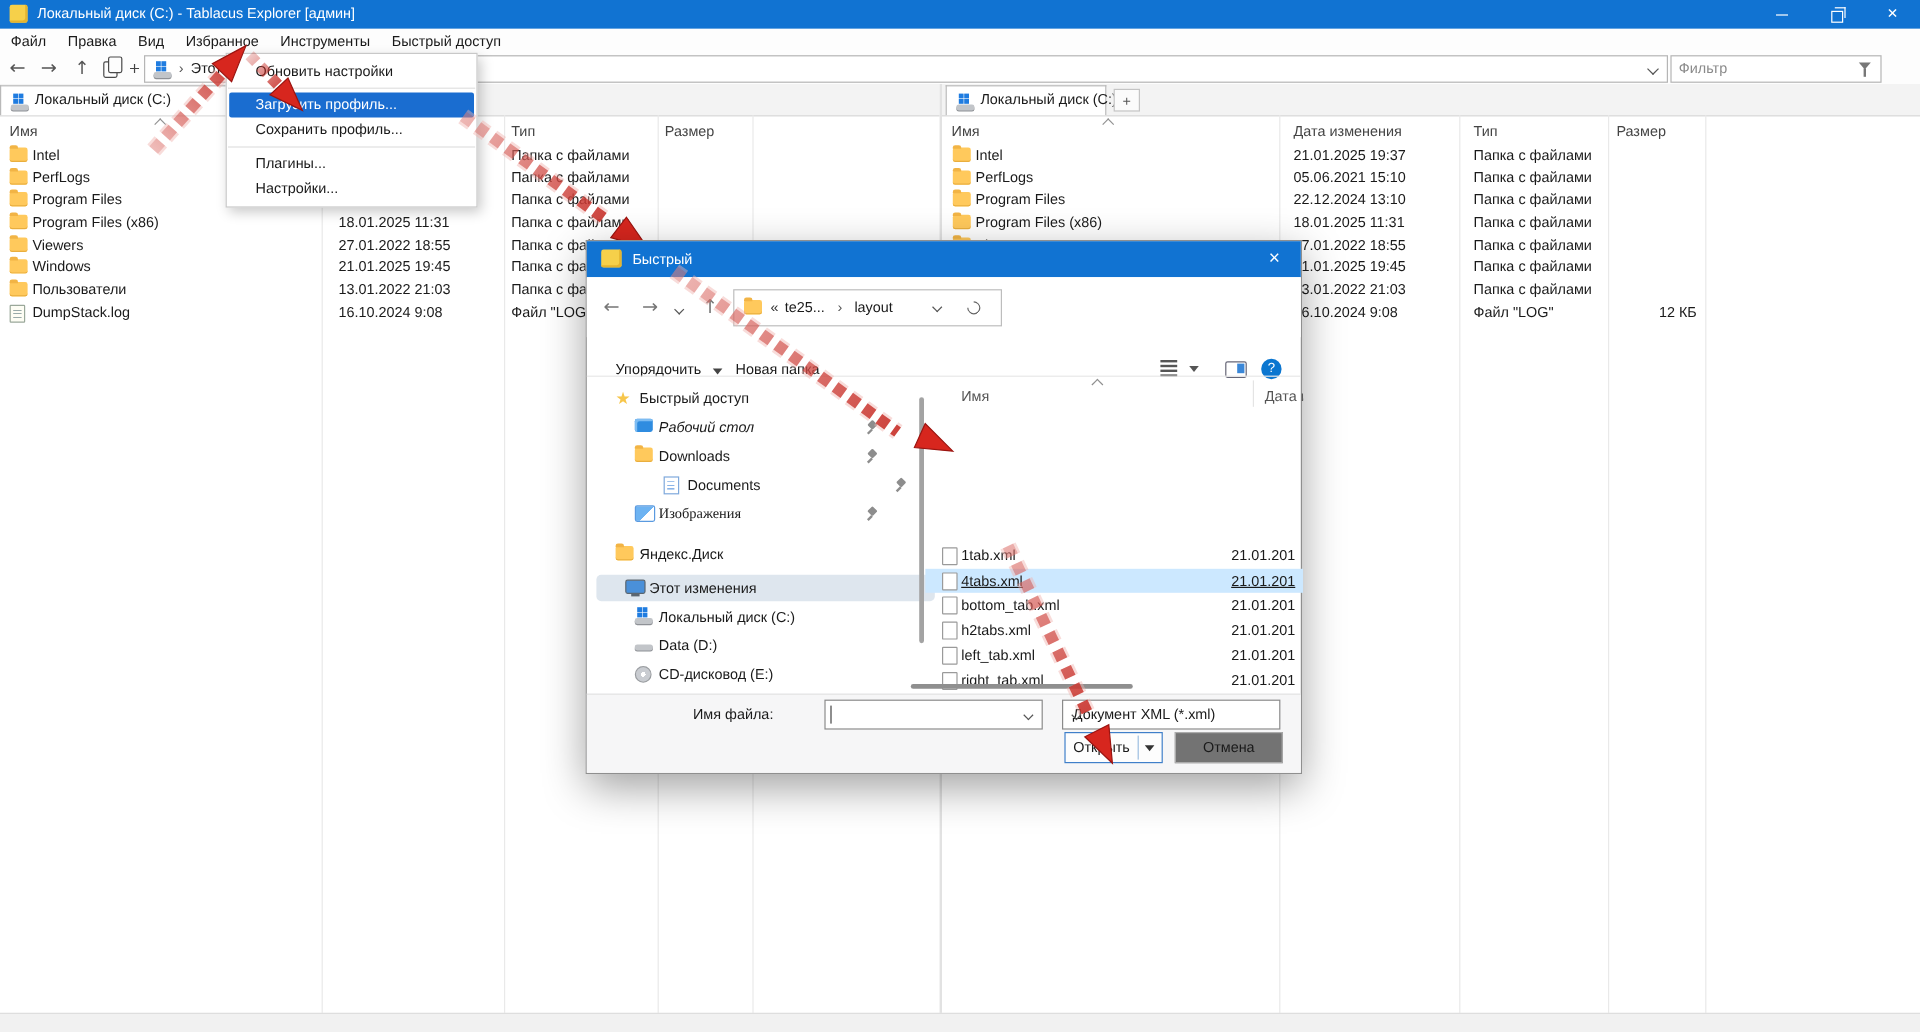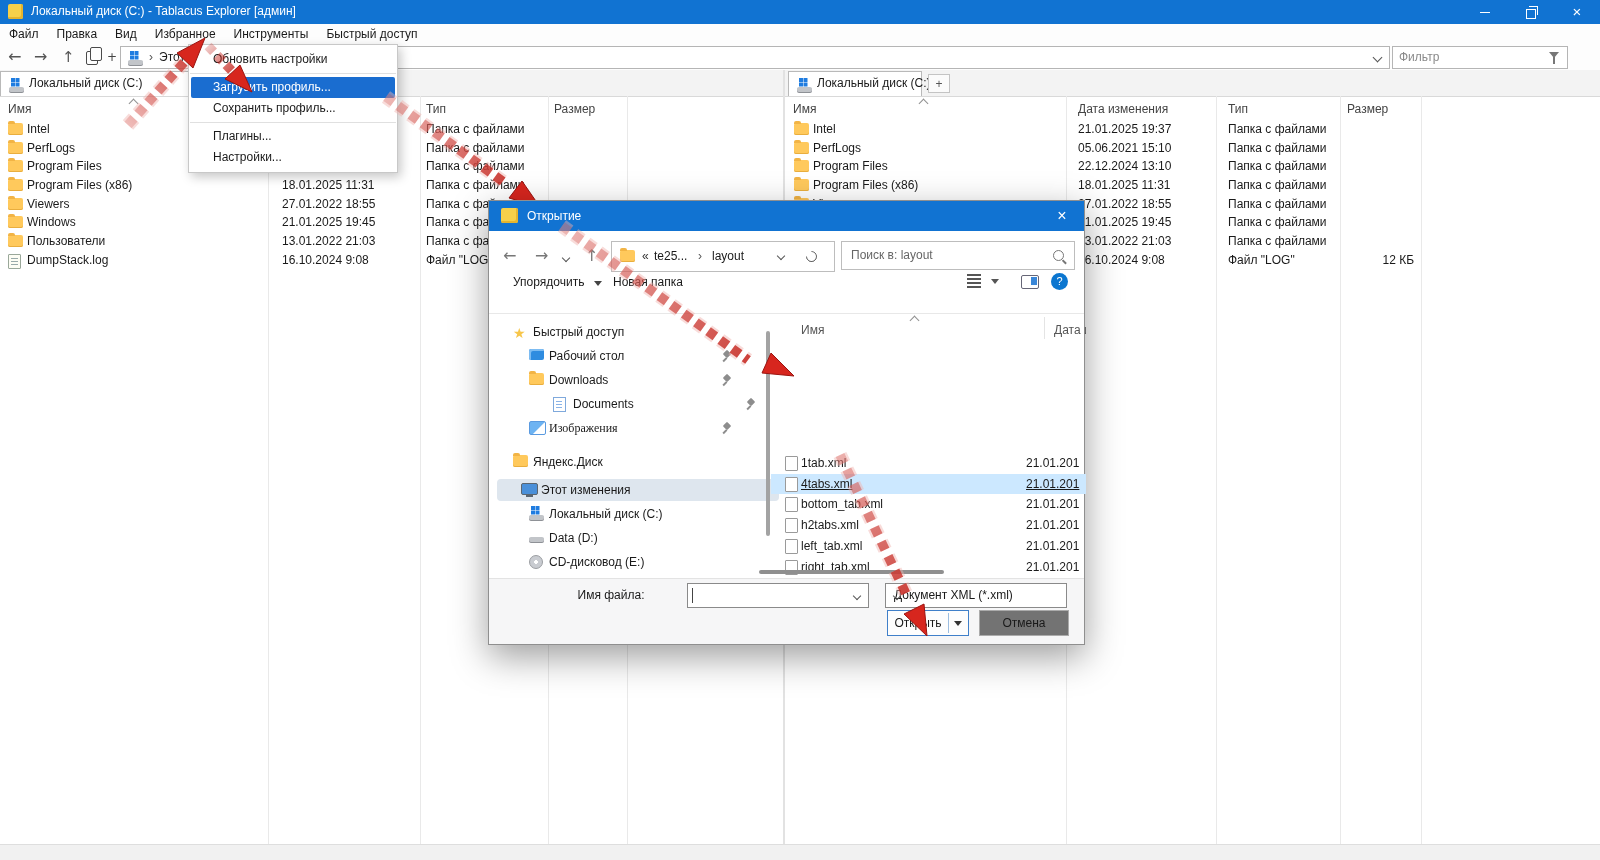--- a/index.html
+++ b/index.html
@@ -125,21 +125,21 @@
   #dlg-addr .ic-folder{position:absolute;left:8px;top:8px;}
   #da-pre{position:absolute;left:30px;top:0;line-height:28px;color:#333;}
   #da-s1{position:absolute;left:42px;top:0;line-height:28px;}
   #da-sep{position:absolute;left:86px;top:0;line-height:28px;color:#555;}
   #da-s2{position:absolute;left:100px;top:0;line-height:28px;}
   #da-chev{position:absolute;left:166px;top:11px;}
   #da-refresh{position:absolute;left:194px;top:9px;}
   #dlg-search{position:absolute;left:352px;top:10px;width:234px;height:29px;border:1px solid #bdbdbd;background:#fff;box-sizing:border-box;}
   #ds-ph{position:absolute;left:9px;top:0;line-height:27px;color:#666;}
   #dlg-search .ic-search{position:absolute;right:10px;top:8px;}
-  #dlg-toolbar{position:absolute;left:0;top:66px;right:0;height:32px;}
+  #dlg-toolbar{position:absolute;left:0;top:92px;right:0;height:32px;}
   #dt-org{position:absolute;left:24px;top:0;line-height:30px;}
   #dt-org .tri-dn{margin-left:6px;border-top-color:#444;}
   #dt-new{position:absolute;left:124px;top:0;line-height:30px;}
   #dt-lines{position:absolute;left:478px;top:9px;}
   #dt-lchev{position:absolute;left:502px;top:12px;}
   #dt-panes{position:absolute;left:532px;top:8px;}
   #dt-help{position:absolute;left:562px;top:6px;}
   #dlg-sep{position:absolute;left:0;top:112px;right:0;height:1px;background:#e8e8e8;}
   .side-item{position:absolute;height:22px;line-height:22px;white-space:nowrap;}
   .side-item .ic{position:absolute;top:4px;}
@@ -418,59 +418,55 @@
     <line x1="208" y1="46" x2="232" y2="71" stroke="url(#g2)" stroke-width="9.5" stroke-dasharray="8 5"></line>
     <polygon class="arrow-head" points="252,92 225,79 240,65" fill="#d7261e" stroke="#9b1410"></polygon>
     <line x1="386" y1="97" x2="505" y2="183" stroke="#f0b1ad" stroke-opacity="0.45" stroke-width="14" stroke-dasharray="9 6"></line>
     <line x1="386" y1="97" x2="505" y2="183" stroke="url(#g3)" stroke-width="9.5" stroke-dasharray="9 6"></line>
     <polygon class="arrow-head" points="540,207 509,198 522,181" fill="#d7261e" stroke="#9b1410"></polygon>
   </svg>
 
   <div id="dialog">
     <div id="dlg-title">
       <span class="tfold"></span>
-      <span id="dlg-title-text">Открытие</span>
+      <span id="dlg-title-text">Быстрый</span>
       <span id="dlg-close">×</span>
     </div>
     <div id="dlg-nav">
       <span class="navg" id="dn-back">←</span>
       <span class="navg" id="dn-fwd">→</span>
       <span class="chev sm abs" id="dn-chev"></span>
       <span class="navg" id="dn-up">↑</span>
       <span id="dlg-addr">
         <span class="ic ic-folder"></span>
         <span id="da-pre">«</span>
         <span id="da-s1">te25...</span>
         <span id="da-sep">›</span>
         <span id="da-s2">layout</span>
         <span class="chev sm abs" id="da-chev"></span>
         <span class="ic-refresh abs" id="da-refresh"></span>
       </span>
-      <span id="dlg-search">
-        <span id="ds-ph">Поиск в: layout</span>
-        <span class="ic-search"></span>
-      </span>
     </div>
     <div id="dlg-toolbar">
       <span id="dt-org"><span>Упорядочить</span> <span class="tri-dn"></span></span>
       <span id="dt-new">Новая папка</span>
       <span class="ic-lines abs" id="dt-lines"></span>
       <span class="tri-dn abs" id="dt-lchev" style="border-top-color:#555;"></span>
       <span class="ic-panes abs" id="dt-panes"></span>
       <span class="ic-help abs" id="dt-help">?</span>
     </div>
     <div id="dlg-sep"></div>
     <div id="dlg-sidebar">
         <div class="side-item" style="top: 120px; left: 0px; width: 282px;">
           <span class="ic ic-star" style="left: 24px;"></span>
           <span class="slabel" style="left: 44px;">Быстрый доступ</span>
         </div>
         <div class="side-item" style="top: 144px; left: 0px; width: 282px;">
           <span class="ic ic-desktop" style="left: 40px;"></span>
-          <span class="slabel" style="left: 60px;">Рабочий стол</span>
+          <span class="slabel" style="left: 60px; font-style: italic;">Рабочий стол</span>
           <span class="ic-pin"></span>
         </div>
         <div class="side-item" style="top: 168px; left: 0px; width: 282px;">
           <span class="ic ic-folder" style="left: 40px;"></span>
           <span class="slabel" style="left: 60px;">Downloads</span>
           <span class="ic-pin"></span>
         </div>
         <div class="side-item" style="top: 192px; left: 0px; width: 282px; margin-left: 24px;">
           <span class="ic ic-doc" style="left: 40px;"></span>
           <span class="slabel" style="left: 60px;">Documents</span>

